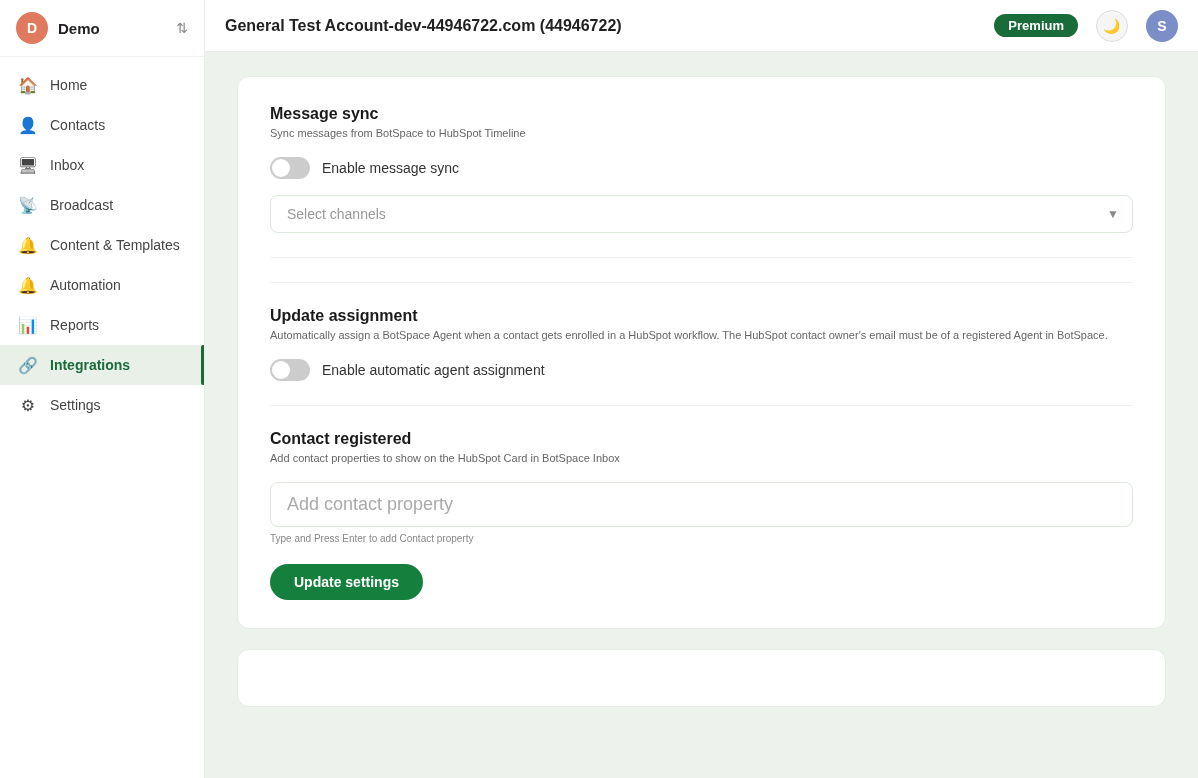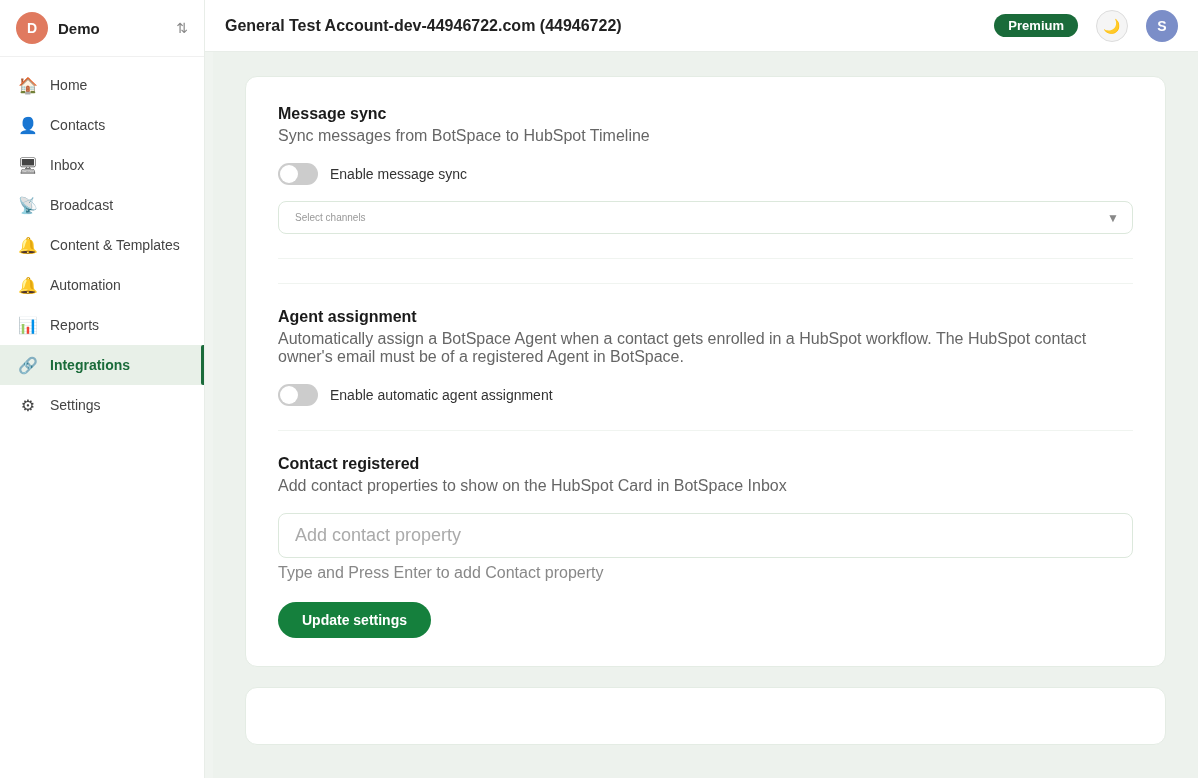--- a/index.html
+++ b/index.html
@@ -89,37 +89,36 @@
       color: #fff; font-weight: 700; font-size: 14px;
       display: flex; align-items: center; justify-content: center;
       cursor: pointer;
     }
 
     
     .content-area {
       flex: 1; overflow-y: auto;
       padding: 24px 32px;
       background: #edf2ed;
-      margin-left: 8px;
     }
 
     
     .card {
       background: #fff;
       border-radius: 12px;
       padding: 28px 32px;
       margin-bottom: 20px;
       border: 1px solid #e4ece4;
     }
     .card-section-title {
       font-size: 16px; font-weight: 700; color: #1a1a1a;
       margin-bottom: 4px;
     }
     .card-section-desc {
-      font-size: 16px; color: #666;
+      font-size: 11px; color: #666;
       margin-bottom: 18px;
     }
 
     
     .toggle-row {
       display: flex; align-items: center; gap: 12px;
       margin-bottom: 0;
     }
     .toggle {
       width: 40px; height: 22px;
@@ -142,21 +141,21 @@
     
     .select-wrap {
       margin-top: 16px;
       position: relative;
     }
     .select-field {
       width: 100%;
       padding: 10px 16px;
       border: 1px solid #dce8dc;
       border-radius: 8px;
-      font-size: 10px;
+      font-size: 14px;
       color: #999;
       background: #fff;
       appearance: none;
       cursor: pointer;
     }
     .select-chevron {
       position: absolute; right: 14px; top: 50%; transform: translateY(-50%);
       color: #888; pointer-events: none; font-size: 12px;
     }
 
@@ -168,21 +167,21 @@
       width: 100%;
       padding: 11px 16px;
       border: 1px solid #dce8dc;
       border-radius: 8px;
       font-size: 18px;
       color: #333;
       background: #fff;
       outline: none;
     }
     .property-input::placeholder { color: #aaa; }
-    .input-hint { font-size: 16px; color: #888; margin-top: 6px; }
+    .input-hint { font-size: 10px; color: #888; margin-top: 6px; }
 
     
     .btn-update {
       background: #15803d; color: #fff;
       border: none; border-radius: 24px;
       padding: 10px 24px; font-size: 14px; font-weight: 600;
       cursor: pointer; margin-top: 20px;
     }
   </style>
 </head>
@@ -263,21 +262,21 @@
           <span class="select-chevron">▼</span>
         </div>
       </div>
 
       <hr class="section-divider">
 
 
       <hr class="section-divider">
 
       <div>
-        <div class="card-section-title">Agent assignment</div>
+        <div class="card-section-title">Update assignment</div>
         <div class="card-section-desc">Automatically assign a BotSpace Agent when a contact gets enrolled in a HubSpot workflow. The HubSpot contact owner's email must be of a registered Agent in BotSpace.</div>
         <div class="toggle-row">
           <div class="toggle"></div>
           <span class="toggle-label">Enable automatic agent assignment</span>
         </div>
       </div>
 
       <hr class="section-divider">
 
       <div>

